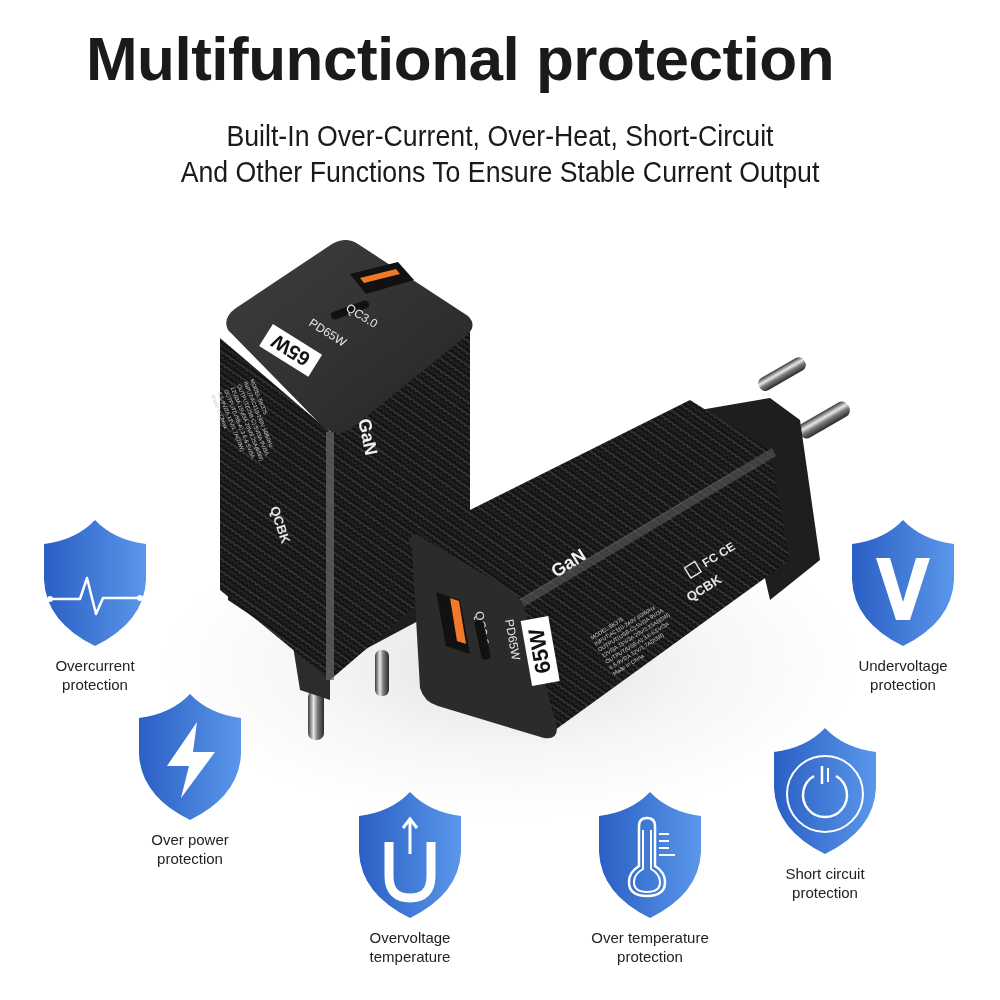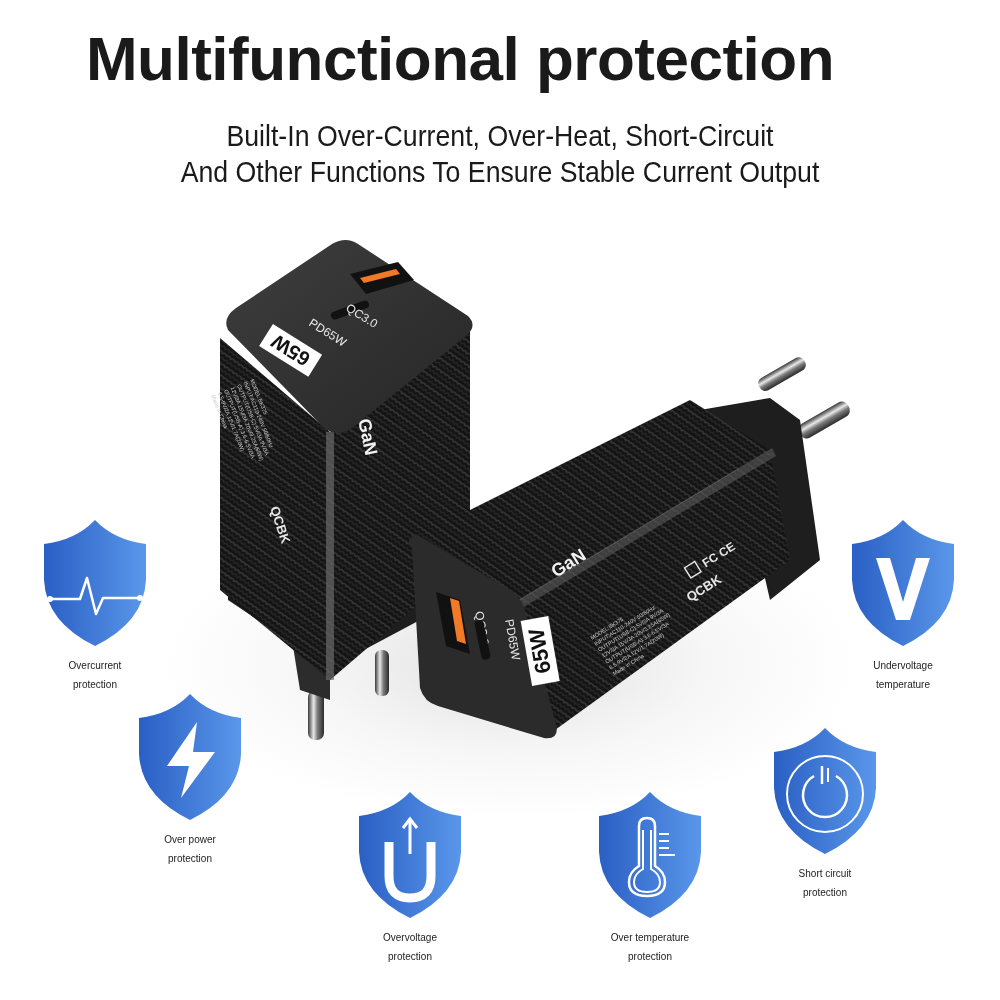--- a/index.html
+++ b/index.html
@@ -23,21 +23,21 @@
   .sub2 { top: 158px; }
 
   .floor {
     position: absolute; left: 160px; top: 560px; width: 700px; height: 260px;
     background: radial-gradient(ellipse at 50% 40%, rgba(200,200,200,0.55) 0%, rgba(230,230,230,0.35) 40%, rgba(255,255,255,0) 70%);
   }
 
   .feature { position: absolute; width: 160px; text-align: center; }
   .shield { display: block; margin: 0 auto; }
   .feature-label {
-    font-size: 10px; color: #222; line-height: 19px; margin-top: 8px;
+    font-size: 15px; color: #222; line-height: 19px; margin-top: 8px;
     white-space: pre-line;
   }
 
   
   .charger-art { position: absolute; left: 0; top: 0; }
 </style>
 </head>
 <body>
 
 <div class="title">Multifunctional protection</div>
@@ -182,21 +182,21 @@
     <defs>
         <linearGradient id="sg2" x1="0" y1="0" x2="1" y2="0">
           <stop offset="0" stop-color="#2a5fc4"></stop>
           <stop offset="1" stop-color="#5a97ea"></stop>
         </linearGradient>
       </defs>
     <path d="M55 2 Q36 22 4 26 L4 62 Q6 104 55 128 Q104 104 106 62 L106 26 Q74 22 55 2 Z" fill="url(#sg2)"></path>
     <polygon points="28,40 42,40 55,84 68,40 82,40 62,102 48,102" fill="#fff"></polygon>
   </svg>
   <div class="feature-label">Undervoltage
-temperature</div>
+protection</div>
 </div>
 
 <div class="feature" style="left:110px; top:692px;">
   <svg class="shield" width="110" height="130" viewBox="0 0 110 130">
     <defs>
         <linearGradient id="sg3" x1="0" y1="0" x2="1" y2="0">
           <stop offset="0" stop-color="#2a5fc4"></stop>
           <stop offset="1" stop-color="#5a97ea"></stop>
         </linearGradient>
       </defs>
@@ -214,21 +214,21 @@
           <stop offset="0" stop-color="#2a5fc4"></stop>
           <stop offset="1" stop-color="#5a97ea"></stop>
         </linearGradient>
       </defs>
     <path d="M55 2 Q36 22 4 26 L4 62 Q6 104 55 128 Q104 104 106 62 L106 26 Q74 22 55 2 Z" fill="url(#sg4)"></path>
     <path d="M34 52 L34 86 Q34 108 55 108 Q76 108 76 86 L76 52" fill="none" stroke="#fff" stroke-width="9"></path>
     <line x1="55" y1="64" x2="55" y2="30" stroke="#fff" stroke-width="3"></line>
     <polyline points="48,38 55,29 62,38" fill="none" stroke="#fff" stroke-width="3"></polyline>
   </svg>
   <div class="feature-label">Overvoltage
-protection</div>
+temperature</div>
 </div>
 
 <div class="feature" style="left:570px; top:790px;">
   <svg class="shield" width="110" height="130" viewBox="0 0 110 130">
     <defs>
         <linearGradient id="sg5" x1="0" y1="0" x2="1" y2="0">
           <stop offset="0" stop-color="#2a5fc4"></stop>
           <stop offset="1" stop-color="#5a97ea"></stop>
         </linearGradient>
       </defs>

